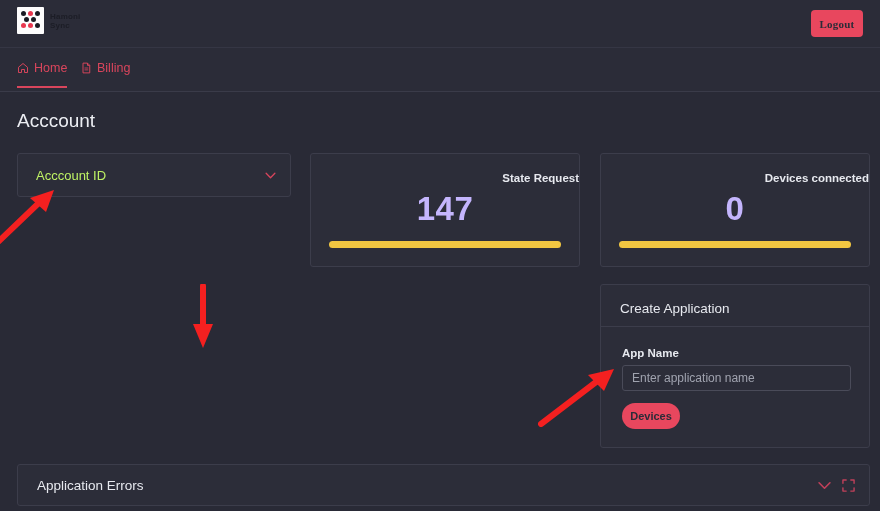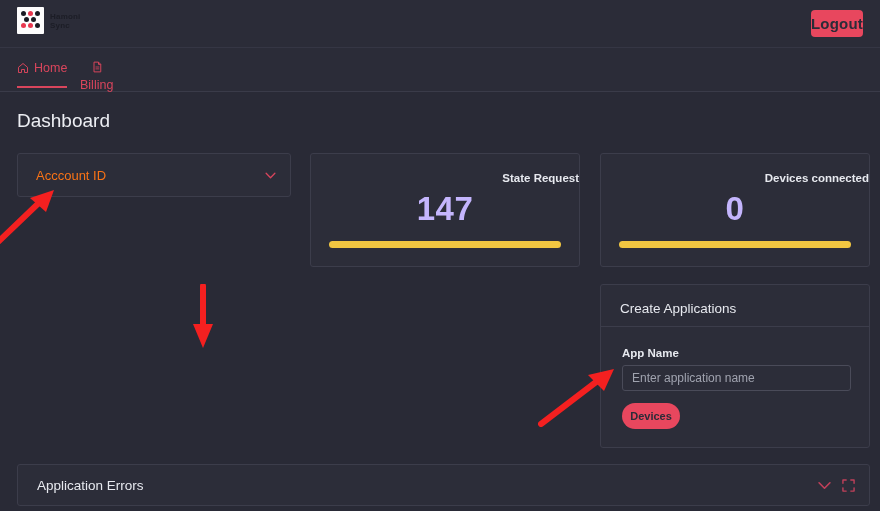--- a/index.html
+++ b/index.html
@@ -25,48 +25,48 @@
   }
   .brand-mark i { position: absolute; width: 5px; height: 5px; border-radius: 50%; display: block; }
   .brand-text {
     font-size: 8px; font-weight: bold; line-height: 9px; color: #1c1d26;
     letter-spacing: .2px; white-space: pre-line;
   }
   .logout {
     position: absolute; right: 17px; top: 10px;
     width: 52px; height: 27px; border: none; border-radius: 4px;
     background: #e8475e; color: #2b2c38;
-    font-family: Liberation Sans, sans-serif; font-size: 15px; font-weight: bold;
+    font-family: Liberation Serif, serif; font-size: 11px; font-weight: bold;
     cursor: pointer; letter-spacing: .2px;
   }
 
   
   .navbar {
     position: absolute; left: 0; top: 48px; width: 880px; height: 44px;
     background: #2b2c38; border-bottom: 1px solid #3a3b49;
   }
   .nav-item {
     position: absolute; top: 13px; display: flex; align-items: center; gap: 5px;
     color: #d9455c; font-size: 12.5px; cursor: pointer; padding-bottom: 11px;
   }
   .nav-item.home { left: 17px; border-bottom: 2px solid #d9455c; }
-  .nav-item.billing { left: 80px; flex-direction: column; }
+  .nav-item.billing { left: 80px; }
   .nav-ico { width: 12px; height: 12px; display: block; }
 
   
   .page-title { position: absolute; left: 17px; top: 110px; font-size: 19px; color: #eceef3; font-weight: normal; }
 
   .card {
     position: absolute; background: #2c2d39;
     border: 1px solid #3c3d4b; border-radius: 3px;
   }
 
   
   .select { left: 17px; top: 153px; width: 274px; height: 44px; cursor: pointer; }
-  .select .sel-label { position: absolute; left: 18px; top: 14px; font-size: 13px; color: #f97316; }
+  .select .sel-label { position: absolute; left: 18px; top: 14px; font-size: 13px; color: #bef264; }
   .chev { position: absolute; right: 14px; top: 18px; width: 11px; height: 7px; }
 
   
   .stat { width: 270px; height: 114px; top: 153px; }
   .stat.s1 { left: 310px; }
   .stat.s2 { left: 600px; padding-left: 40px; }
   .stat-label { position: absolute; left: 0; right: 0; top: 18px; text-align: right; font-size: 11.5px; font-weight: bold; color: #e7e9ef; }
   .stat-value { position: absolute; left: 0; right: 0; top: 36px; text-align: center; font-size: 33px; font-weight: bold; color: #c4b5fd; letter-spacing: .5px; }
   .stat-bar { position: absolute; left: 18px; right: 18px; bottom: 18px; height: 7px; border-radius: 4px; background: #f0c541; }
 
@@ -151,21 +151,21 @@
     <div class="nav-item billing">
       <svg class="nav-ico" viewBox="0 0 16 16">
         <path d="M4 1.5 H10 L13 4.5 V14.5 H4 Z" fill="none" stroke="#d9455c" stroke-width="1.3" stroke-linejoin="round"></path>
         <path d="M10 1.5 V4.5 H13" fill="none" stroke="#d9455c" stroke-width="1.3"></path>
         <path d="M6 8 H11 M6 10.5 H11" stroke="#d9455c" stroke-width="1.1"></path>
       </svg>
       <span>Billing</span>
     </div>
   </div>
 
-  <h1 class="page-title">Dashboard</h1>
+  <h1 class="page-title">Acccount</h1>
 
   <div class="card select">
     <span class="sel-label">Acccount ID</span>
     <svg class="chev" viewBox="0 0 12 8">
       <path d="M1 1.5 L6 6.5 L11 1.5" fill="none" stroke="#d9455c" stroke-width="1.5" stroke-linecap="round" stroke-linejoin="round"></path>
     </svg>
   </div>
 
   <div class="card stat s1">
     <div class="stat-label">State Request</div>
@@ -174,21 +174,21 @@
   </div>
 
   <div class="card stat s2">
     <div class="stat-label">Devices connected</div>
     <div class="stat-value">0</div>
     <div class="stat-bar"></div>
   </div>
 
 
   <div class="card create">
-    <div class="panel-title">Create Applications</div>
+    <div class="panel-title">Create Application</div>
     <div class="sep"></div>
     <label class="field-label">App Name</label>
     <input class="field-input" type="text" placeholder="Enter application name" style="">
     <button class="create-btn">Devices</button>
   </div>
 
   <div class="card errors">
     <div class="panel-title">Application Errors</div>
     <div class="err-actions">
       <svg class="ico-btn" viewBox="0 0 12 8">

